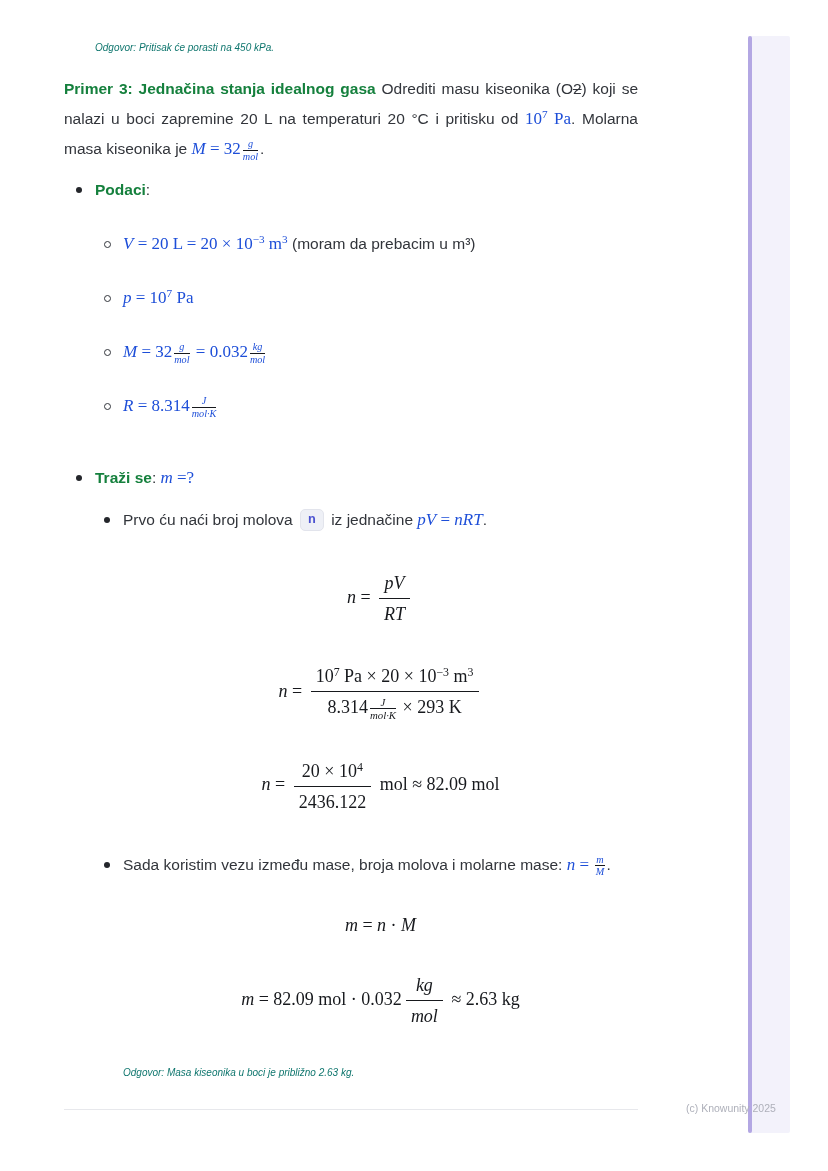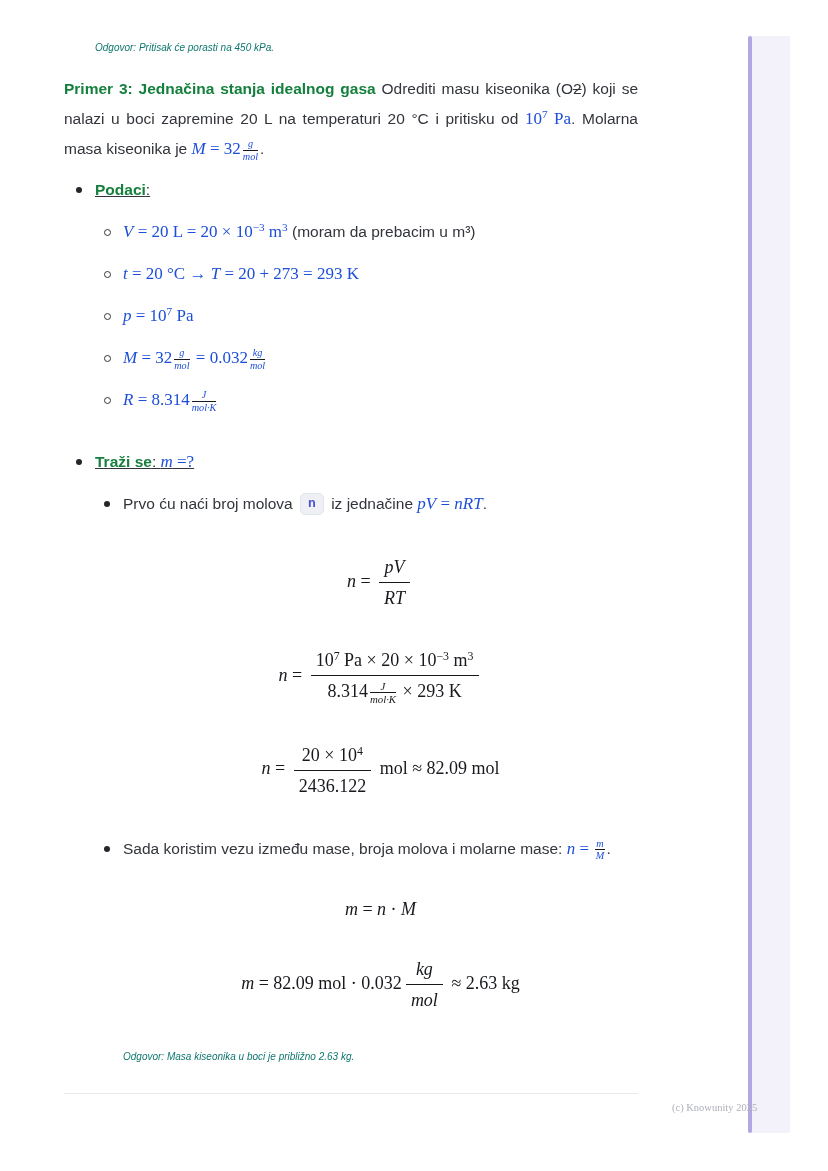--- a/index.html
+++ b/index.html
@@ -12,31 +12,31 @@
   b{font-weight:bold;color:#15803d;}
   s{text-decoration:line-through;}
   
   .odg{font-style:italic;font-size:10px;line-height:1.6;color:#0f766e;}
   .odg1{margin-left:31px;}
   .odg2{margin-left:59px;margin-top:34px;}
   
   .para{font-size:15.5px;line-height:30px;text-align:justify;margin-top:18px;}
   
   .li1,.li2,.li3{position:relative;font-size:15.5px;line-height:28px;}
-  .li1{padding-left:31px;text-decoration:underline;}
-  .li2{padding-left:59px;margin-top:14px;}
+  .li1{padding-left:31px;}
+  .li2{padding-left:59px;margin-top:26px;}
   .li3{padding-left:59px;}
   .mk1,.mk3{position:absolute;width:6px;height:6px;border-radius:50%;background:#24262b;top:11px;}
   .mk1{left:12px;}
   .mk3{left:40px;}
   .mk2{position:absolute;left:40px;top:11px;width:5px;height:5px;border-radius:50%;border:1.5px solid #33363c;background:transparent;}
   .mt12{margin-top:12px;}
   .mt14{margin-top:14px;}
   .mt18{margin-top:18px;}
-  .mt26{margin-top:34px;}
+  .mt26{margin-top:44px;}
   
   .m{font-family:"Liberation Serif",serif;font-size:17px;color:#1d4ed8;}
   .m i,.eq i{font-style:italic;}
   sup{font-size:.66em;line-height:0;vertical-align:baseline;position:relative;top:-0.5em;}
   .sf{display:inline-block;vertical-align:-0.55em;text-align:center;font-size:.6em;line-height:1.15;margin:0 2px;}
   .sf .fn{display:block;border-bottom:1px solid #17191d;padding:0 1px;}
   .sf .fd{display:block;}
   .df{display:inline-block;vertical-align:middle;text-align:center;margin:0 4px;line-height:1.45;}
   .df > .fn{display:block;border-bottom:1px solid #17191d;padding:0 5px 2px;}
   .df > .fd{display:block;padding:2px 5px 0;}
@@ -46,44 +46,40 @@
   .chip{display:inline-block;background:#eef0f6;border:1px solid #e2e4ec;border-radius:5px;
         padding:0 7px;font-family:"Liberation Mono",monospace;font-size:13px;line-height:20px;
         color:#4a51d0;margin:0 3px;vertical-align:2px;font-weight:bold;}
   
   .rule{border:none;border-top:1px solid #e7e8ec;margin:28px 0 0 0;}
   
   .stripe{position:absolute;left:748px;top:36px;width:42px;height:1097px;
         background:#f3f2fb;border-radius:2px;}
   .stripe-line{position:absolute;left:0;top:0;width:4px;height:100%;background:#b3a7e3;border-radius:2px;}
   
-  .watermark{position:absolute;left:672px;top:1102px;font-size:10.5px;color:#aeb0ba;z-index:3;font-family:Liberation Serif, serif;}
+  .watermark{position:absolute;left:686px;top:1102px;font-size:10.5px;color:#aeb0ba;z-index:3;}
 </style>
 </head>
 <body>
 
 <div class="page">
   <div class="content">
 
     <p class="odg odg1">Odgovor: Pritisak će porasti na 450 kPa.</p>
 
     <p class="para"><b>Primer 3: Jednačina stanja idealnog gasa</b> Odrediti masu kiseonika (O<s>2</s>) koji se nalazi u boci zapremine 20 L na temperaturi 20 °C i pritisku od <span class="m">10<sup>7</sup> Pa</span>. Molarna masa kiseonika je <span class="m"><i>M</i> = 32<span class="sf"><span class="fn"><i>g</i></span><span class="fd"><i>mol</i></span></span></span>.</p>
 
     <div class="li1 mt12">
       <span class="mk1"></span>
       <span><b>Podaci</b>:</span>
     </div>
 
     <div class="li2">
       <span class="mk2"></span>
       <span><span class="m"><i>V</i> = 20 L = 20 × 10<sup>−3</sup> m<sup>3</sup></span> (moram da prebacim u m³)</span>
-    </div>
-    <div class="li2">
-      <span class="mk2"></span>
-      <span><span class="m"><i>t</i> = 20 °C → <i>T</i> = 20 + 273 = 293 K</span></span>
     </div>
     <div class="li2">
       <span class="mk2"></span>
       <span><span class="m"><i>p</i> = 10<sup>7</sup> Pa</span></span>
     </div>
     <div class="li2">
       <span class="mk2"></span>
       <span><span class="m"><i>M</i> = 32<span class="sf"><span class="fn"><i>g</i></span><span class="fd"><i>mol</i></span></span> = 0.032<span class="sf"><span class="fn"><i>kg</i></span><span class="fd"><i>mol</i></span></span></span></span>
     </div>
     <div class="li2">

